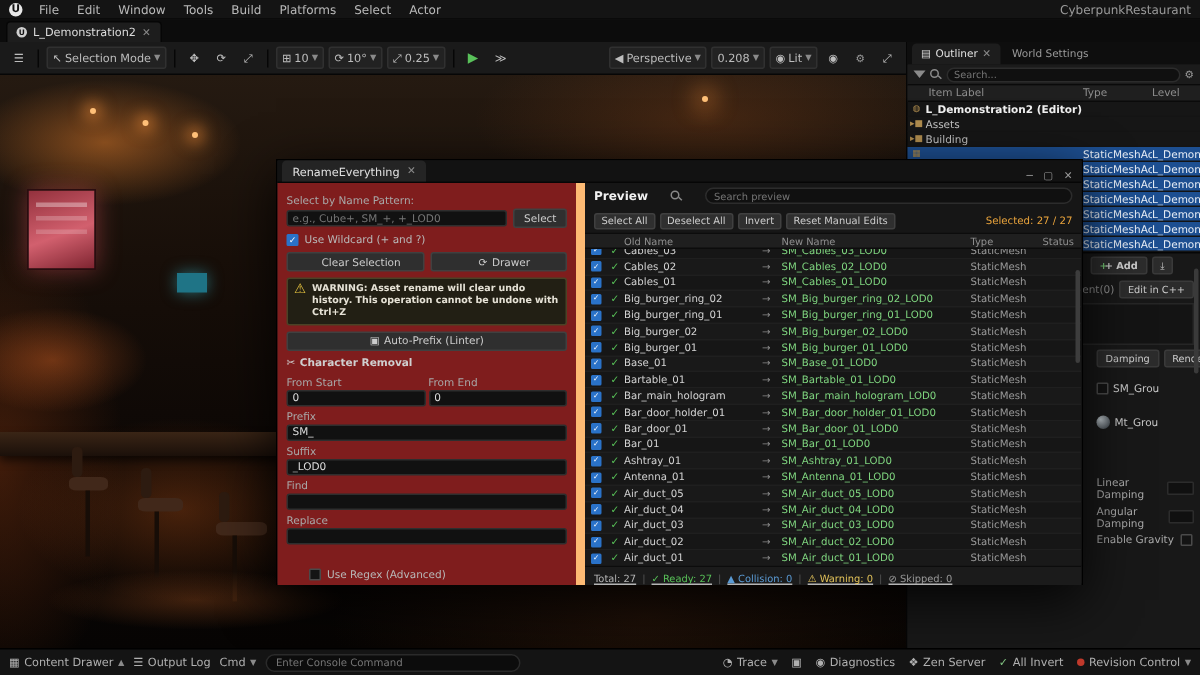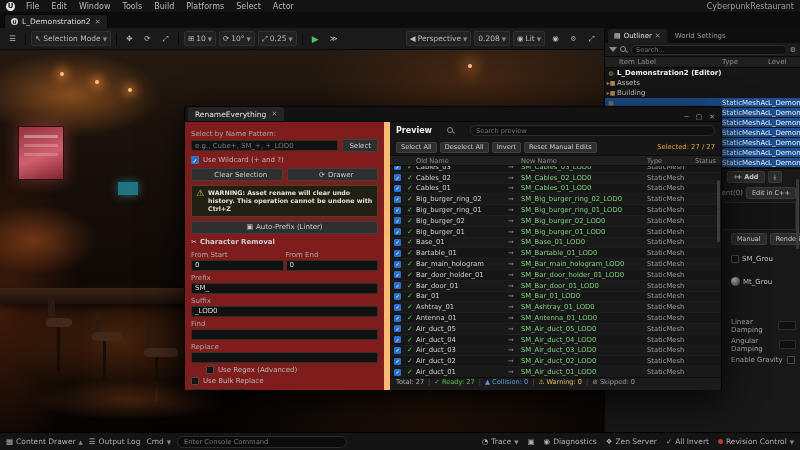--- a/index.html
+++ b/index.html
@@ -158,22 +158,22 @@
   .chk.sm { width:7px; height:7px; }
   .chk.sm.on::after { font-size:5px; }
   .okmark { width:12px; text-align:center; color:#58c158; font-size:7px; }
   .prow .chk { margin-right:3px; }
   .pold { width:92px; color:#d2d2d2; overflow:hidden; white-space:nowrap; }
   .parr { width:13px; color:#8a8a8a; }
   .pnew { width:126px; color:#7fd57f; overflow:hidden; white-space:nowrap; }
   .ptype { width:48px; color:#9a9a9a; }
   .pstatus { flex:1; }
   .pv-scroll { position:absolute; right:1px; top:14px; width:3px; height:62px; background:#3d3d3d; border-radius:2px; }
-  .pv-foot { height:13px; display:flex; align-items:flex-start; gap:4px; padding:0 6px; background:#1b1b1b;
-    border-top:1px solid #0c0c0c; font-size:6.6px; color:#b5b5b5; }
+  .pv-foot { height:13px; display:flex; align-items:flex-end; gap:4px; padding:0 6px; background:#1b1b1b;
+    border-top:1px solid #0c0c0c; font-size:6.6px; color:#b5b5b5;text-decoration:underline; }
   .fsep { color:#555; }
   .f-ready { color:#58c158; } .f-coll { color:#5b9bd5; } .f-warn { color:#e3c35a; } .f-skip { color:#9a9a9a; }
 
   
   .banner { position:absolute; left:233px; top:396px; height:22px; padding:0 14px; z-index:20;
     background:linear-gradient(180deg,#f28a33,#e06f1f); border-radius:12px; display:flex; align-items:center;
     color:#fff; font-weight:bold; font-size:12px; box-shadow:0 3px 8px rgba(0,0,0,.6);
     text-shadow:-1px -1px 0 #3a2008, 1px -1px 0 #3a2008, -1px 1px 0 #3a2008, 1px 1px 0 #3a2008, 0 2px 3px rgba(0,0,0,.5); }
   .brand { position:absolute; right:0; bottom:18px; width:118px; height:40px; z-index:20;
     background:#050505; display:flex; align-items:center; gap:5px; padding:0 6px; }
@@ -380,21 +380,21 @@
               <span style="margin-left:-4px;font-weight:bold;">+ Add</span>
             </span>
           <span class="dbtn">⤓</span>
         </div>
         <div class="drow" style="justify-content:flex-end;">
           <span class="dim">component(0)</span>
           <span class="dbtn">Edit in C++</span>
         </div>
         <div class="comp-box"></div>
         <div class="drow" style="padding-left:126px;">
-          <span class="dbtn">Manual</span>
+          <span class="dbtn">Damping</span>
           <span class="dbtn">Rendering</span>
         </div>
         <div class="drow" style="padding-left:126px;margin-top:6px;">
           <span class="chk"></span>
           <span>SM_Grou</span>
         </div>
         <div class="drow" style="padding-left:126px;margin-top:10px;">
           <span class="sphere"></span>
           <span>Mt_Grou</span>
         </div>
@@ -474,21 +474,21 @@
           </div>
         </div>
         <div class="flabel">Prefix</div>
         <input class="inp" value="SM_" style="">
         <div class="flabel">Suffix</div>
         <input class="inp" value="_LOD0" style="">
         <div class="flabel">Find</div>
         <input class="inp" value="" style="">
         <div class="flabel">Replace</div>
         <input class="inp" value="" style="">
-        <div class="chkrow" style="margin:3px 0;padding-left:15px;">
+        <div class="chkrow" style="margin:16px 0;padding-left:15px;">
           <span class="chk"></span>
           <span>Use Regex (Advanced)</span>
         </div>
         <div class="chkrow" style="margin:3px 0;">
           <span class="chk"></span>
           <span>Use Bulk Replace</span>
         </div>
         <div class="numrow">
 
           <input class="inp" value="1" style="">

